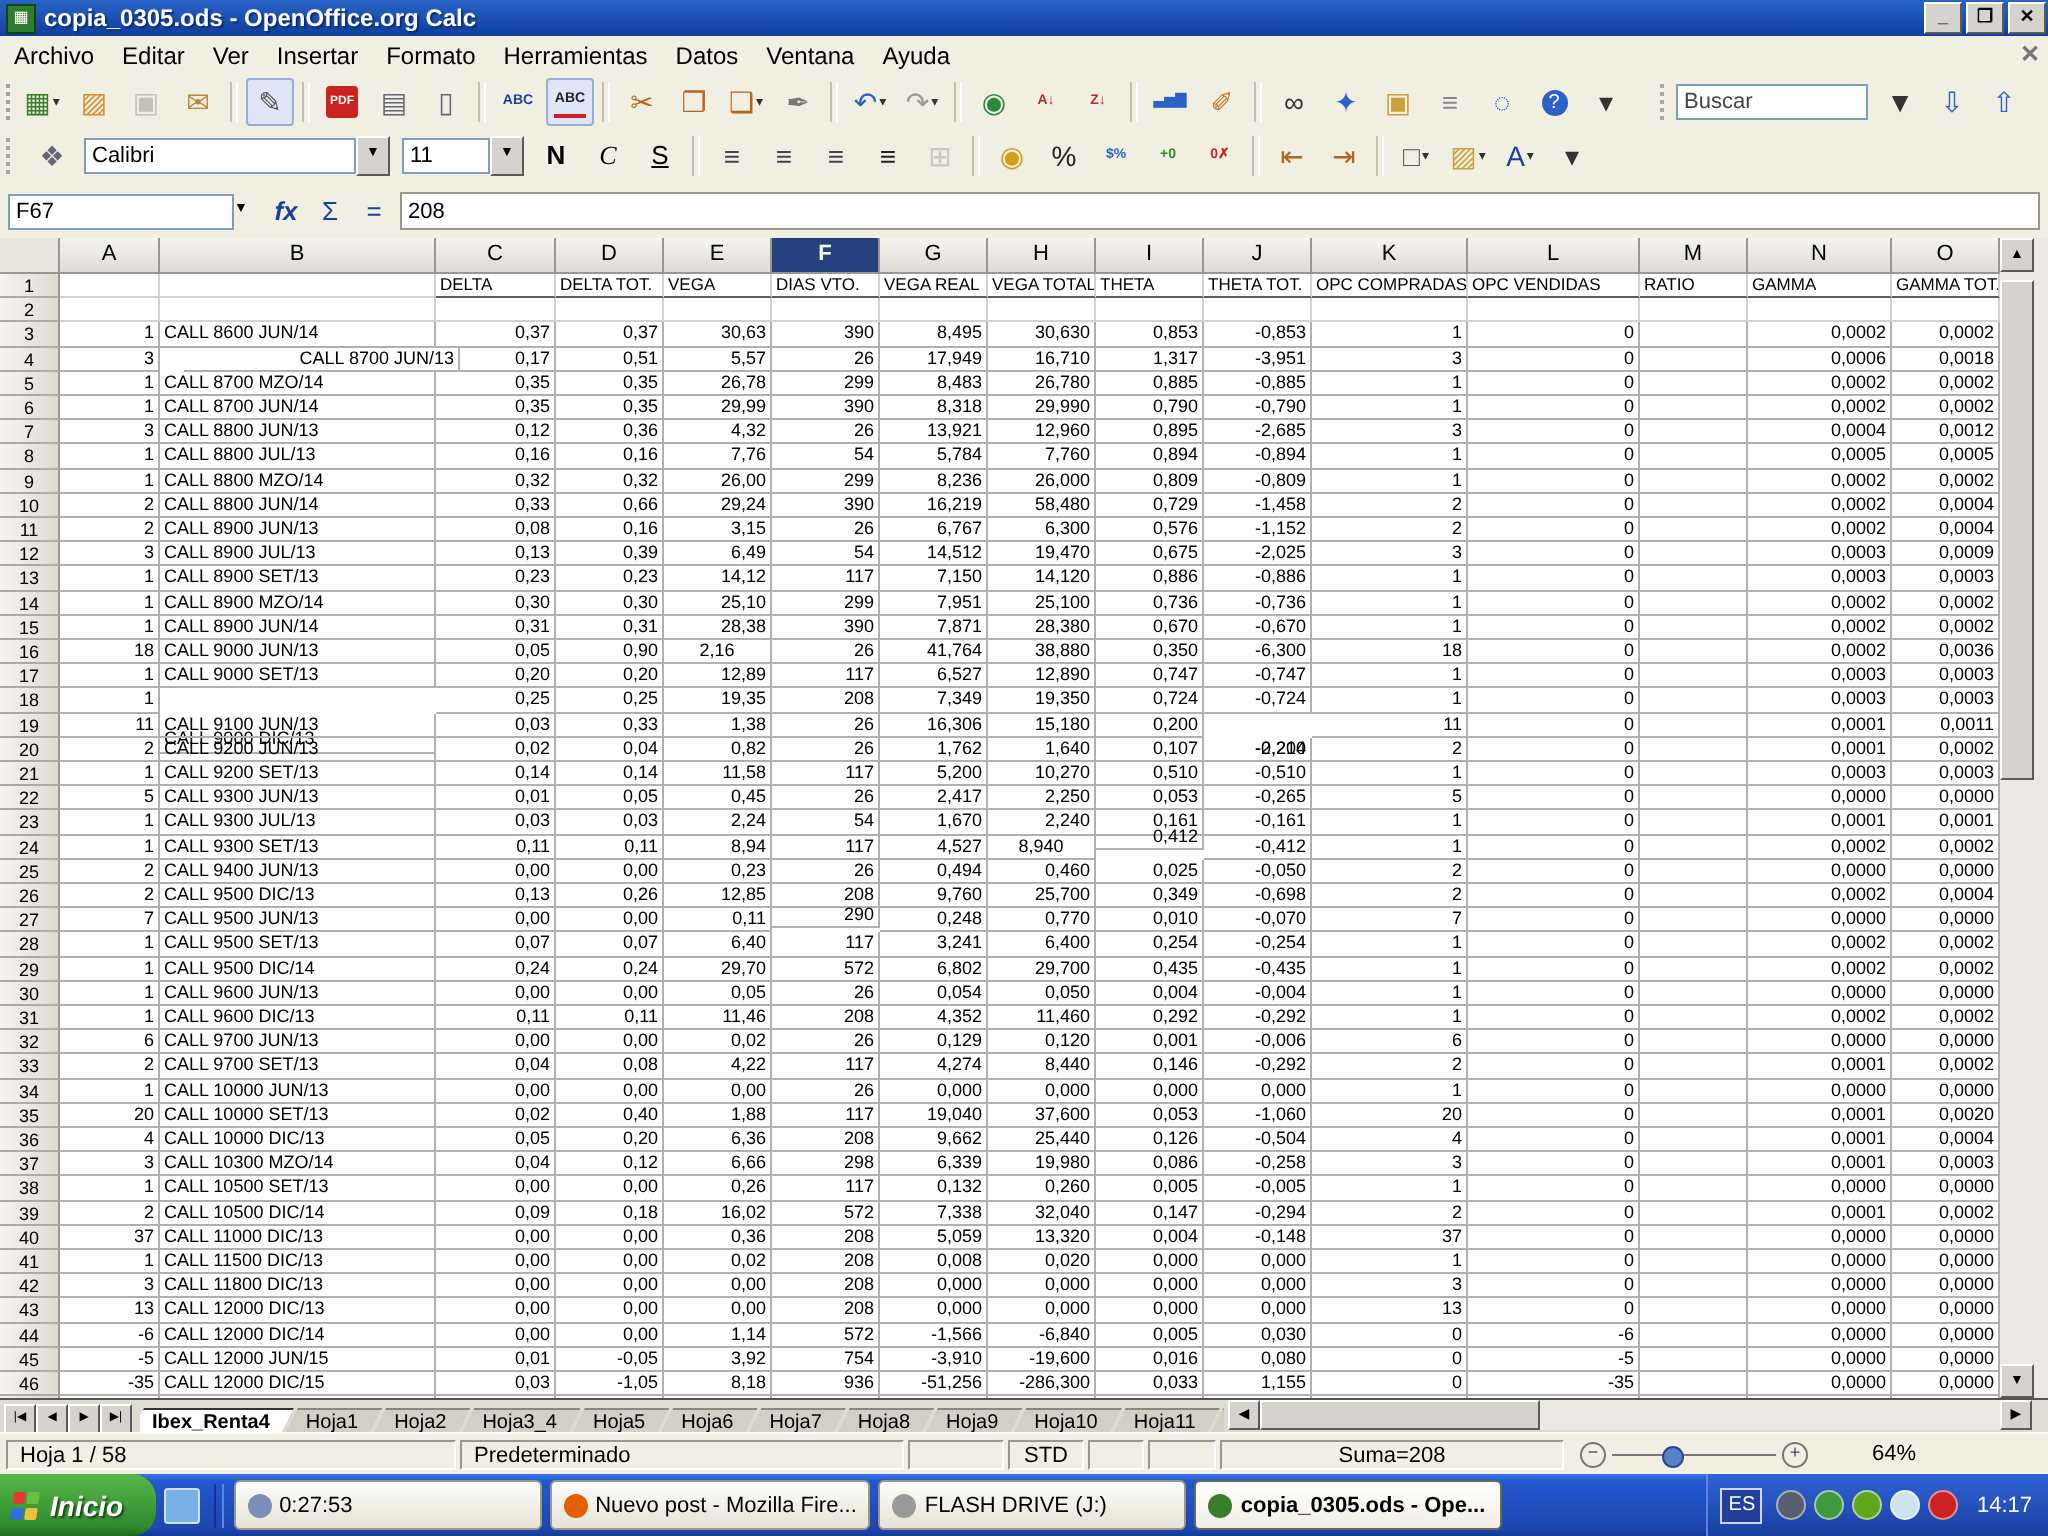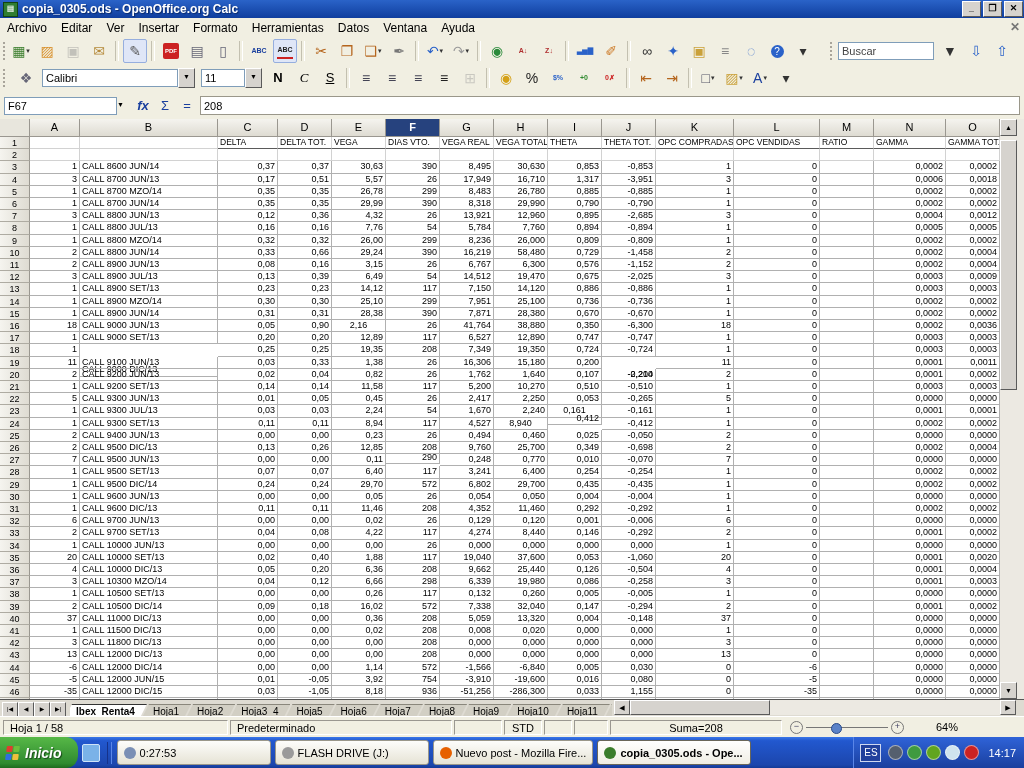--- a/index.html
+++ b/index.html
@@ -392,21 +392,21 @@
         <div class="cell d num" data-name="cell-H3" style="left: 494px; top: 42.4px; width: 54px; height: 12.2px;">30,630</div>
         <div class="cell d num" data-name="cell-I3" style="left: 548px; top: 42.4px; width: 54px; height: 12.2px;">0,853</div>
         <div class="cell d num" data-name="cell-J3" style="left: 602px; top: 42.4px; width: 54px; height: 12.2px;">-0,853</div>
         <div class="cell d num" data-name="cell-K3" style="left: 656px; top: 42.4px; width: 78px; height: 12.2px;">1</div>
         <div class="cell d num" data-name="cell-L3" style="left: 734px; top: 42.4px; width: 86px; height: 12.2px;">0</div>
         <div class="cell d num" data-name="cell-M3" style="left: 820px; top: 42.4px; width: 54px; height: 12.2px;"></div>
         <div class="cell d num" data-name="cell-N3" style="left: 874px; top: 42.4px; width: 72px; height: 12.2px;">0,0002</div>
         <div class="cell d num" data-name="cell-O3" style="left: 946px; top: 42.4px; width: 54px; height: 12.2px;">0,0002</div>
         <div class="rowhdr" data-name="row-header-4" style="top: 54.6px; height: 12.2px; line-height: 12.2px;">4</div>
         <div class="cell d num" data-name="cell-A4" style="left: 30px; top: 54.6px; width: 50px; height: 12.2px;">3</div>
-        <div class="cell d" data-name="cell-B4" style="left: 80px; top: 54.6px; width: 138px; height: 12.2px;">CALL 8700 JUN/13</div>
+        <div class="cell d" data-name="cell-B4" style="left: 92px; top: 54.6px; width: 138px; height: 12.2px; text-align: right;">CALL 8700 JUN/13</div>
         <div class="cell d num" data-name="cell-C4" style="left: 218px; top: 54.6px; width: 60px; height: 12.2px;">0,17</div>
         <div class="cell d num" data-name="cell-D4" style="left: 278px; top: 54.6px; width: 54px; height: 12.2px;">0,51</div>
         <div class="cell d num" data-name="cell-E4" style="left: 332px; top: 54.6px; width: 54px; height: 12.2px;">5,57</div>
         <div class="cell d num" data-name="cell-F4" style="left: 386px; top: 54.6px; width: 54px; height: 12.2px;">26</div>
         <div class="cell d num" data-name="cell-G4" style="left: 440px; top: 54.6px; width: 54px; height: 12.2px;">17,949</div>
         <div class="cell d num" data-name="cell-H4" style="left: 494px; top: 54.6px; width: 54px; height: 12.2px;">16,710</div>
         <div class="cell d num" data-name="cell-I4" style="left: 548px; top: 54.6px; width: 54px; height: 12.2px;">1,317</div>
         <div class="cell d num" data-name="cell-J4" style="left: 602px; top: 54.6px; width: 54px; height: 12.2px;">-3,951</div>
         <div class="cell d num" data-name="cell-K4" style="left: 656px; top: 54.6px; width: 78px; height: 12.2px;">3</div>
         <div class="cell d num" data-name="cell-L4" style="left: 734px; top: 54.6px; width: 86px; height: 12.2px;">0</div>
@@ -703,21 +703,21 @@
         <div class="cell d num" data-name="cell-O22" style="left: 946px; top: 274.2px; width: 54px; height: 12.2px;">0,0000</div>
         <div class="rowhdr" data-name="row-header-23" style="top: 286.4px; height: 12.2px; line-height: 12.2px;">23</div>
         <div class="cell d num" data-name="cell-A23" style="left: 30px; top: 286.4px; width: 50px; height: 12.2px;">1</div>
         <div class="cell d" data-name="cell-B23" style="left: 80px; top: 286.4px; width: 138px; height: 12.2px;">CALL 9300 JUL/13</div>
         <div class="cell d num" data-name="cell-C23" style="left: 218px; top: 286.4px; width: 60px; height: 12.2px;">0,03</div>
         <div class="cell d num" data-name="cell-D23" style="left: 278px; top: 286.4px; width: 54px; height: 12.2px;">0,03</div>
         <div class="cell d num" data-name="cell-E23" style="left: 332px; top: 286.4px; width: 54px; height: 12.2px;">2,24</div>
         <div class="cell d num" data-name="cell-F23" style="left: 386px; top: 286.4px; width: 54px; height: 12.2px;">54</div>
         <div class="cell d num" data-name="cell-G23" style="left: 440px; top: 286.4px; width: 54px; height: 12.2px;">1,670</div>
         <div class="cell d num" data-name="cell-H23" style="left: 494px; top: 286.4px; width: 54px; height: 12.2px;">2,240</div>
-        <div class="cell d num" data-name="cell-I23" style="left: 548px; top: 286.4px; width: 54px; height: 12.2px; text-align: center;">0,161</div>
+        <div class="cell d num" data-name="cell-I23" style="left: 548px; top: 286.4px; width: 54px; height: 12.2px;">0,161</div>
         <div class="cell d num" data-name="cell-J23" style="left: 602px; top: 286.4px; width: 54px; height: 12.2px;">-0,161</div>
         <div class="cell d num" data-name="cell-K23" style="left: 656px; top: 286.4px; width: 78px; height: 12.2px;">1</div>
         <div class="cell d num" data-name="cell-L23" style="left: 734px; top: 286.4px; width: 86px; height: 12.2px;">0</div>
         <div class="cell d num" data-name="cell-M23" style="left: 820px; top: 286.4px; width: 54px; height: 12.2px;"></div>
         <div class="cell d num" data-name="cell-N23" style="left: 874px; top: 286.4px; width: 72px; height: 12.2px;">0,0001</div>
         <div class="cell d num" data-name="cell-O23" style="left: 946px; top: 286.4px; width: 54px; height: 12.2px;">0,0001</div>
         <div class="rowhdr" data-name="row-header-24" style="top: 298.6px; height: 12.2px; line-height: 12.2px;">24</div>
         <div class="cell d num" data-name="cell-A24" style="left: 30px; top: 298.6px; width: 50px; height: 12.2px;">1</div>
         <div class="cell d" data-name="cell-B24" style="left: 80px; top: 298.6px; width: 138px; height: 12.2px;">CALL 9300 SET/13</div>
         <div class="cell d num" data-name="cell-C24" style="left: 218px; top: 298.6px; width: 60px; height: 12.2px;">0,11</div>
@@ -1154,26 +1154,26 @@
       <span data-name="start-label">Inicio</span>
     </div>
     <span class="ql" data-name="quick-launch-icon"></span>
     <span class="qldiv" data-name="taskbar-divider"></span>
     <span id="taskbtns" style="display:flex;align-items:center;" data-name="task-buttons">
         <div class="taskbtn" data-name="task-button">
           <span class="tbicon" data-name="timer-icon" style="background: rgb(122, 143, 181);"></span>
           <span data-name="task-button-label">0:27:53</span>
         </div>
         <div class="taskbtn" data-name="task-button">
+          <span class="tbicon" data-name="firefox-icon" style="background: rgb(230, 96, 0);"></span>
+          <span data-name="task-button-label">Nuevo post - Mozilla Fire...</span>
+        </div>
+        <div class="taskbtn" data-name="task-button">
           <span class="tbicon" data-name="drive-icon" style="background: rgb(154, 154, 154);"></span>
           <span data-name="task-button-label">FLASH DRIVE (J:)</span>
-        </div>
-        <div class="taskbtn" data-name="task-button">
-          <span class="tbicon" data-name="firefox-icon" style="background: rgb(230, 96, 0);"></span>
-          <span data-name="task-button-label">Nuevo post - Mozilla Fire...</span>
         </div>
         <div class="taskbtn on" data-name="task-button">
           <span class="tbicon" data-name="calc-icon" style="background: rgb(58, 125, 44);"></span>
           <span data-name="task-button-label">copia_0305.ods - Ope...</span>
         </div>
       </span>
     <div id="tray" data-name="system-tray">
       <span id="lang" data-name="language-indicator">ES</span>
       <span id="trayicons" style="display:flex;align-items:center;" data-name="tray-icons">
           <span class="trayicon" data-name="audio-icon" style="background: rgb(85, 95, 110);"></span>

